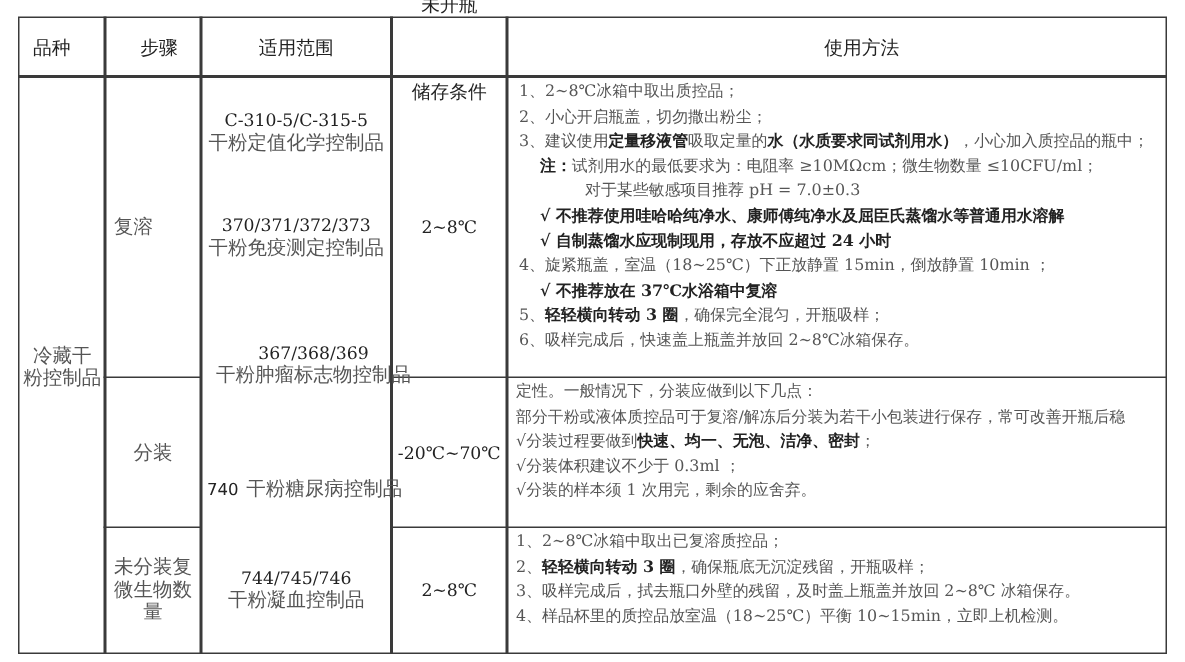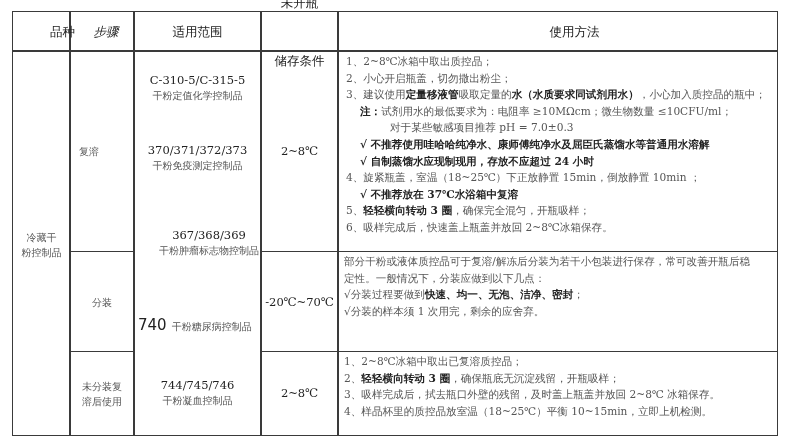--- a/index.html
+++ b/index.html
@@ -4,21 +4,21 @@
 <style>
   html, body { margin: 0; padding: 0; background: #ffffff; }
   body { width: 790px; height: 441px; position: relative; overflow: hidden;
          font-family: "DejaVu Serif", "Liberation Serif", serif; color: #333; }
   .tbl { position: absolute; left: 12px; top: 11px; width: 766px; height: 425px;
          border: 1.5px solid #3a3a3a; box-sizing: border-box; }
   .line { position: absolute; background: #3a3a3a; }
   .cell { position: absolute; box-sizing: border-box; display: flex; flex-direction: column;
           align-items: center; justify-content: center; text-align: center; }
   .hdr { font-family: "DejaVu Sans", "Liberation Sans", sans-serif; font-size: 12.5px; color: #222; line-height: 18px; }
-  .txt { font-size: 10px; color: #555; line-height: 15px; }
+  .txt { font-size: 13px; color: #555; line-height: 15px; font-family: Liberation Mono, monospace; }
   .code { font-size: 11.5px; color: #222; line-height: 15px; }
   .usage { position: absolute; box-sizing: border-box; padding-left: 6px; font-size: 10.6px; line-height: 16.6px; color: #555; }
   .usage .ln { white-space: nowrap; }
   .usage b { color: #222; font-weight: bold; }
   .ind1 { padding-left: 14px; }
   .ind2 { padding-left: 44px; }
   .bk { color: #222; font-weight: bold; }
 </style>
 </head>
 <body>
@@ -28,24 +28,24 @@
 <div class="line" style="left:12px; top:50px; width:766px; height:1.5px;"></div>
 <div class="line" style="left:69px; top:11px; width:1.5px; height:425px;"></div>
 <div class="line" style="left:133px; top:11px; width:1.5px; height:425px;"></div>
 <div class="line" style="left:260px; top:11px; width:1.5px; height:425px;"></div>
 <div class="line" style="left:337px; top:11px; width:1.5px; height:425px;"></div>
 <div class="line" style="left:69px; top:251px; width:65px; height:1.2px;"></div>
 <div class="line" style="left:260px; top:251px; width:518px; height:1.2px;"></div>
 <div class="line" style="left:69px; top:351px; width:65px; height:1.2px;"></div>
 <div class="line" style="left:260px; top:351px; width:518px; height:1.2px;"></div>
 
-<div class="cell hdr" style="left:18px; top:12px; width:57px; height:39px;align-items:flex-end;">
+<div class="cell hdr" style="left:6px; top:12px; width:57px; height:39px;">
   <span>品种</span>
 </div>
-<div class="cell hdr" style="left:70px; top:12px; width:72px; height:39px;font-style:italic;">
+<div class="cell hdr" style="left:70px; top:12px; width:72px; height:39px;">
   <span>步骤</span>
 </div>
 <div class="cell hdr" style="left:134px; top:12px; width:127px; height:39px;">
   <span>适用范围</span>
 </div>
 <div class="cell hdr" style="left:261px; top:12px; width:77px; height:39px;gap:40px;">
   <span>未开瓶</span>
   <span>储存条件</span>
 </div>
 <div class="cell hdr" style="left:338px; top:12px; width:440px; height:39px;padding-left:33px;">
@@ -64,21 +64,21 @@
   </div>
   <div class="cell" style="left:0; top:90px; width:127px; height:34px;">
     <span class="code">370/371/372/373</span>
     <span class="txt">干粉免疫测定控制品</span>
   </div>
   <div class="cell" style="left:0; top:175px; width:150px; height:34px;">
     <span class="code">367/368/369</span>
     <span class="txt">干粉肿瘤标志物控制品</span>
   </div>
   <div style="position:absolute; left:4px; top:264px; width:123px; height:16px; white-space:nowrap;">
-    <span class="code" style="font-family:'DejaVu Sans','Liberation Sans',sans-serif; font-size:15px;">740</span>
+    <span class="code" style="font-family:'DejaVu Sans','Liberation Sans',sans-serif; font-size:11px;">740</span>
     <span class="txt">干粉糖尿病控制品</span>
   </div>
   <div class="cell" style="left:0; top:325px; width:127px; height:34px;">
     <span class="code">744/745/746</span>
     <span class="txt">干粉凝血控制品</span>
   </div>
 </div>
 
 <div class="cell txt" style="left:57px; top:51px; width:64px; height:201px;">
   <span>复溶</span>
@@ -106,31 +106,32 @@
   <div class="ln">6、吸样完成后，快速盖上瓶盖并放回 2~8℃冰箱保存。</div>
 </div>
 
 <div class="cell txt" style="left:70px; top:252px; width:64px; height:100px;">
   <span>分装</span>
 </div>
 <div class="cell code" style="left:261px; top:252px; width:77px; height:100px;">
   <span>-20℃~70℃</span>
 </div>
 <div class="usage" style="left:338px; top:253px; width:440px; height:98px; line-height:16.6px;">
+  <div class="ln">定性。一般情况下，分装应做到以下几点：</div>
   <div class="ln">部分干粉或液体质控品可于复溶/解冻后分装为若干小包装进行保存，常可改善开瓶后稳</div>
-  <div class="ln">定性。一般情况下，分装应做到以下几点：</div>
   <div class="ln">
     <span>√分装过程要做到</span><b>快速、均一、无泡、洁净、密封</b><span>；</span>
   </div>
+  <div class="ln">√分装体积建议不少于 0.3ml ；</div>
   <div class="ln">√分装的样本须 1 次用完，剩余的应舍弃。</div>
 </div>
 
 <div class="cell txt" style="left:70px; top:352px; width:64px; height:83px;">
   <span>未分装复</span>
-  <span>溶后使用</span>
+  <span>微生物数量</span>
 </div>
 <div class="cell code" style="left:261px; top:352px; width:77px; height:83px;">
   <span>2~8℃</span>
 </div>
 <div class="usage" style="left:338px; top:353px; width:440px; height:82px;">
   <div class="ln">1、2~8℃冰箱中取出已复溶质控品；</div>
   <div class="ln">
     <span>2、</span><b>轻轻横向转动 3 圈</b><span>，确保瓶底无沉淀残留，开瓶吸样；</span>
   </div>
   <div class="ln">3、吸样完成后，拭去瓶口外壁的残留，及时盖上瓶盖并放回 2~8℃ 冰箱保存。</div>

